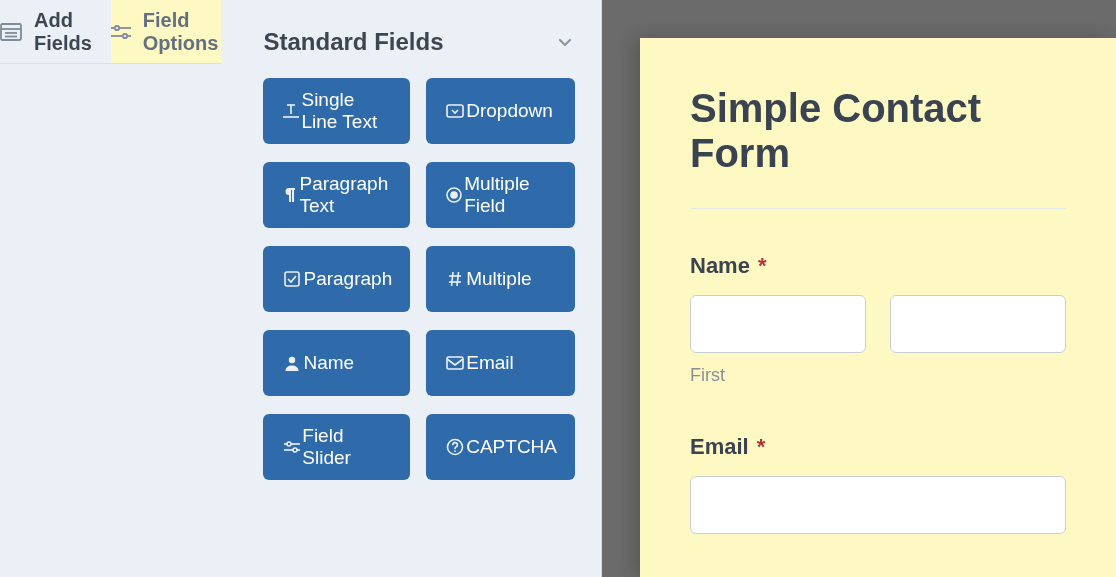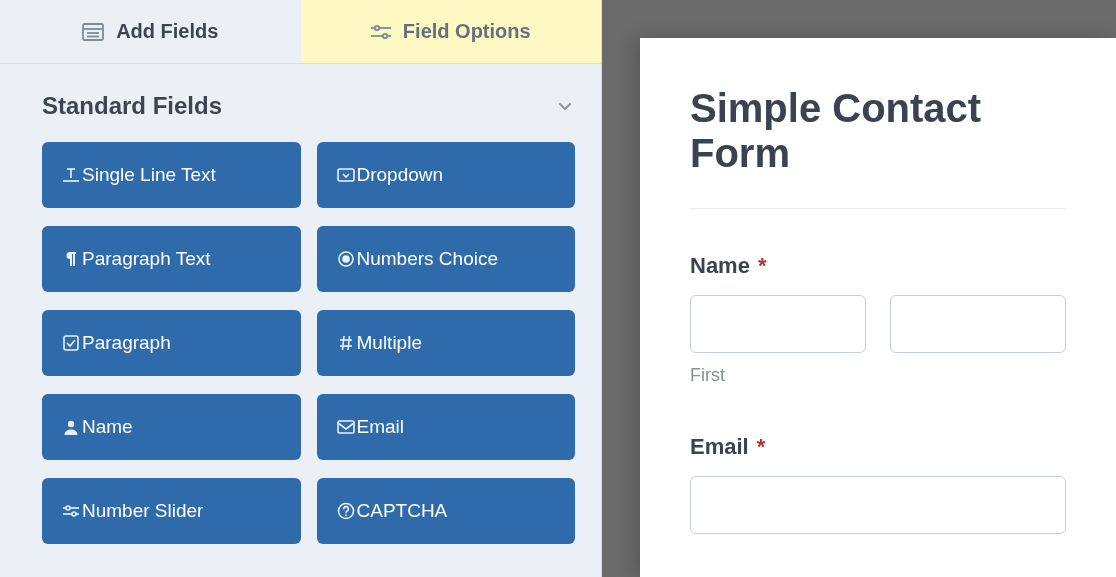--- a/index.html
+++ b/index.html
@@ -8,21 +8,20 @@
     width: 1116px;
     height: 577px;
     overflow: hidden;
     display: flex;
     background: #6b6b6b;
   }
   .left-panel {
     width: 602px;
     background: #ebf0f6;
     display: flex;
-    flex-direction: column;
     border-right: 1px solid #d4dbe4;
   }
   .tabs {
     display: flex;
     height: 64px;
     border-bottom: 1px solid #d7dee7;
   }
   .tab {
     flex: 1;
     display: flex;
@@ -81,21 +80,21 @@
     justify-content: center;
     opacity: 0.9;
   }
   .right-area {
     flex: 1;
     position: relative;
     padding-top: 38px;
     padding-left: 38px;
   }
   .form-canvas {
-    background: #ffffff;
+    background: #fef9c3;
     width: 100%;
     height: 100%;
     padding: 48px 50px 16px 50px;
     box-shadow: -6px 0 18px rgba(0,0,0,0.18);
   }
   .form-title {
     font-size: 40px;
     font-weight: 800;
     color: #3a4350;
     padding-bottom: 32px;
@@ -200,21 +199,21 @@
         <span>Paragraph Text</span>
       </div>
 
       <div class="field-btn">
         <span class="icon">
           <svg width="20" height="20" viewBox="0 0 20 20" fill="none" stroke="currentColor" stroke-width="1.6">
             <circle cx="10" cy="10" r="7"></circle>
             <circle cx="10" cy="10" r="3" fill="currentColor"></circle>
           </svg>
         </span>
-        <span>Numbers Choice</span>
+        <span>Multiple Field</span>
       </div>
 
       <div class="field-btn">
         <span class="icon">
           <svg width="20" height="20" viewBox="0 0 20 20" fill="none" stroke="currentColor" stroke-width="1.6">
             <rect x="3" y="3" width="14" height="14" rx="2"></rect>
             <polyline points="6 10 9 13 14 7"></polyline>
           </svg>
         </span>
         <span>Paragraph</span>
@@ -254,21 +253,21 @@
 
       <div class="field-btn">
         <span class="icon">
           <svg width="20" height="18" viewBox="0 0 20 18" fill="none" stroke="currentColor" stroke-width="1.6">
             <line x1="2" y1="6" x2="18" y2="6"></line>
             <circle cx="7" cy="6" r="2" fill="#2f6bab"></circle>
             <line x1="2" y1="12" x2="18" y2="12"></line>
             <circle cx="13" cy="12" r="2" fill="#2f6bab"></circle>
           </svg>
         </span>
-        <span>Number Slider</span>
+        <span>Field Slider</span>
       </div>
 
       <div class="field-btn">
         <span class="icon">
           <svg width="20" height="20" viewBox="0 0 20 20" fill="none" stroke="currentColor" stroke-width="1.6">
             <circle cx="10" cy="10" r="7.5"></circle>
             <path d="M7.8 7.8a2.3 2.3 0 1 1 3.2 2.2c-.8.4-1 .9-1 1.6" stroke-linecap="round"></path>
             <circle cx="10" cy="14.2" r="0.9" fill="currentColor" stroke="none"></circle>
           </svg>
         </span>

